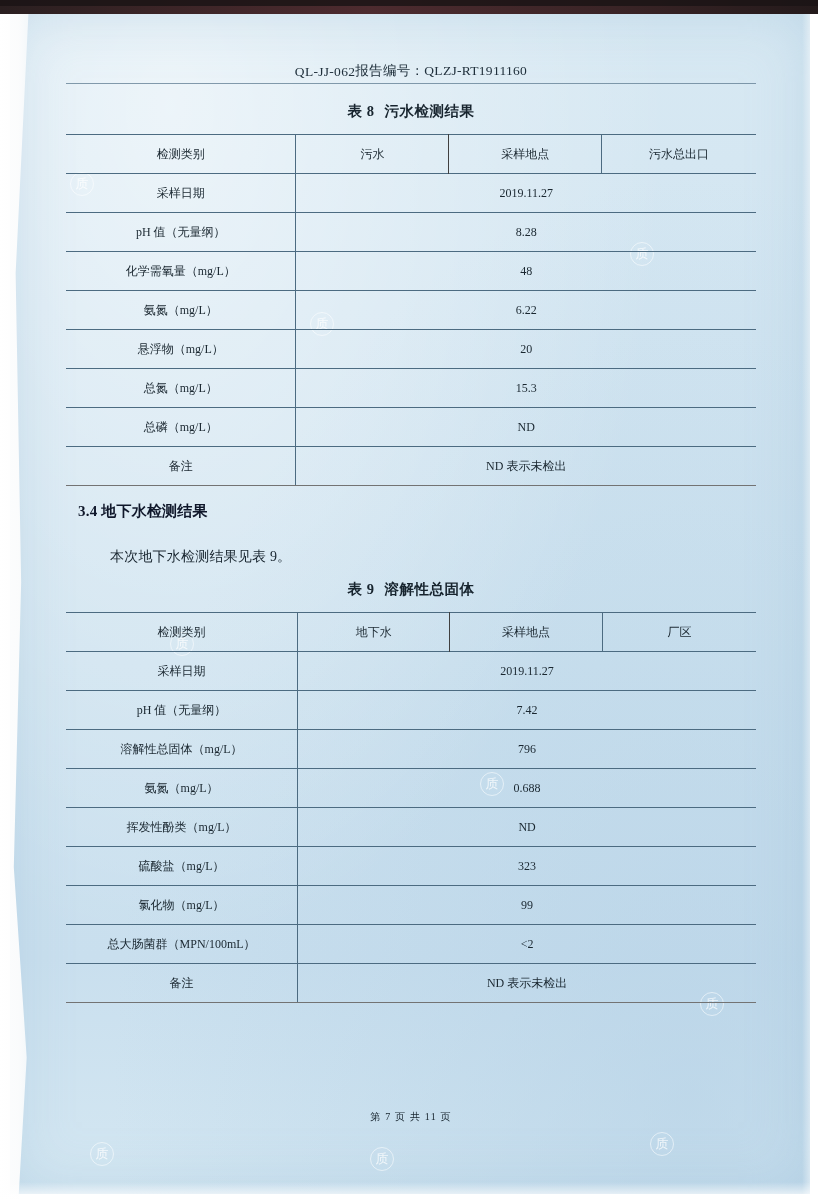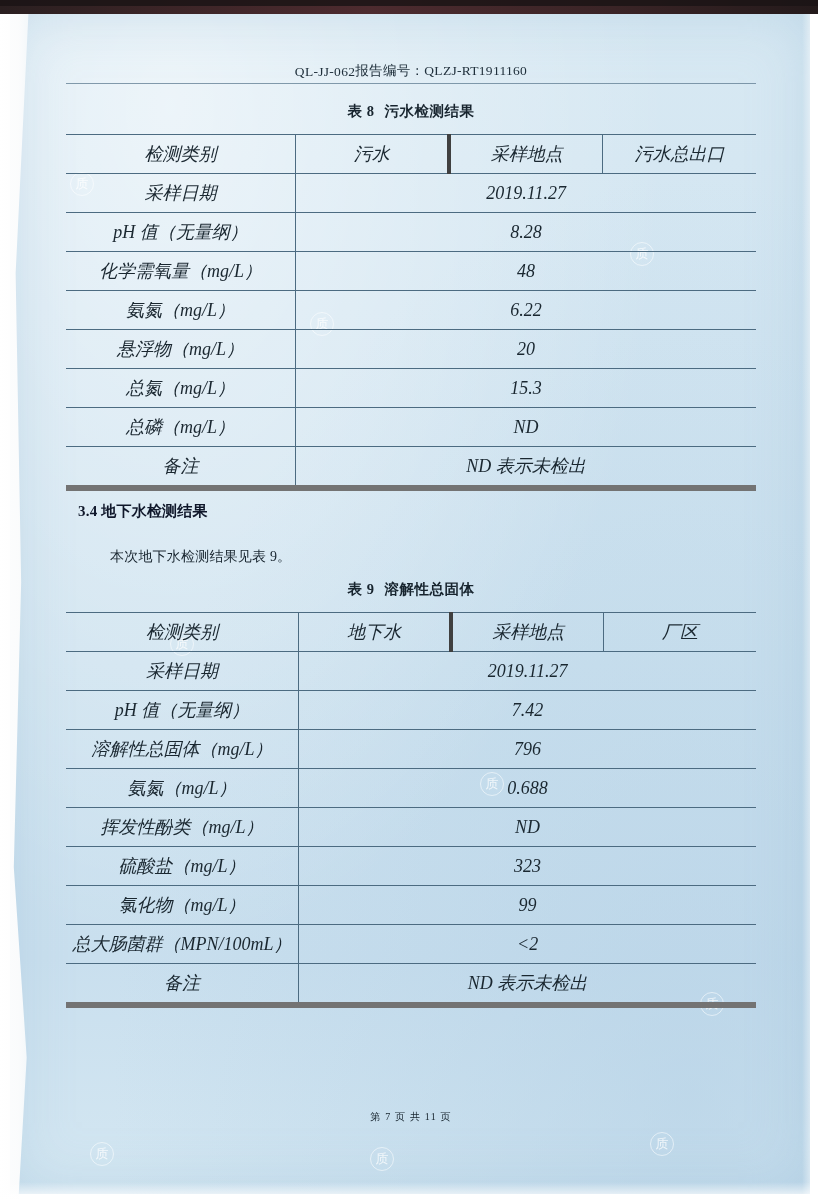--- a/index.html
+++ b/index.html
@@ -133,37 +133,36 @@
     letter-spacing: .5px;
   }
   .caption .num { margin-right: 10px; }
 
   
   table.rpt {
     position: absolute;
     left: 56px;
     width: 690px;
     border-collapse: collapse;
-    font-size: 18px;
+    font-size: 12px;
     color: #1a2730;
-    font-style: italic;
   }
   table.rpt td {
     border-top: 1px solid #4c6b81;
     border-bottom: 1px solid #4c6b81;
     height: 38px;
     text-align: center;
     vertical-align: middle;
     padding: 0 4px;
     font-family: "Liberation Serif", serif;
   }
   table.rpt tr td { border-bottom: none; }
-  table.rpt tr:last-child td { border-bottom: 6px solid #737373; }
+  table.rpt tr:last-child td { border-bottom: 1px solid #737373; }
   table.rpt .vline-l { border-left: 1px solid #4c6b81; }
-  table.rpt .vline-r { border-right: 4px solid #404040; margin-left: 38px; }
+  table.rpt .vline-r { border-right: 1px solid #404040; margin-left: 38px; }
   table.rpt td.c1 { width: 232px; }
   table.rpt td.c2 { width: 152px; }
   table.rpt td.c3 { width: 152px; }
   table.rpt td.c4 { width: 154px; }
 
   
   .sec-heading {
     position: absolute;
     left: 68px;
     font-size: 15px;

